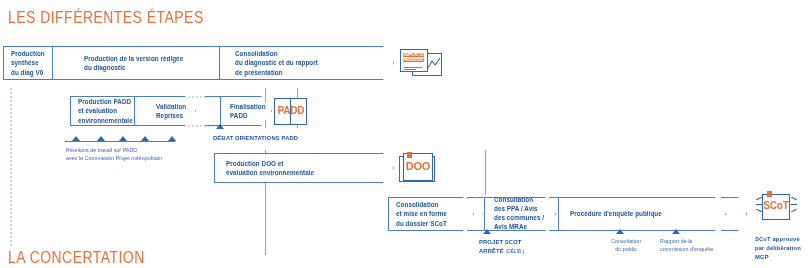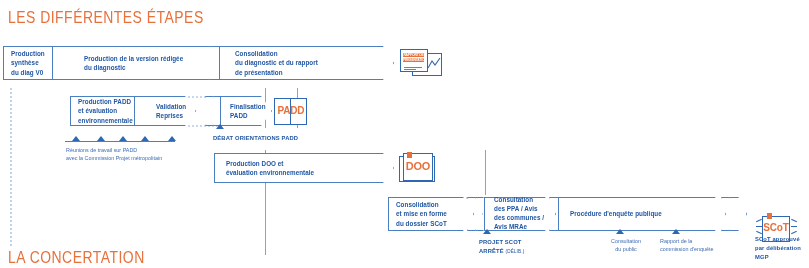--- a/index.html
+++ b/index.html
@@ -255,21 +255,21 @@
   <span>Consultation</span><br>
   <span>du public</span>
 </div>
 
 <div class="tri" style="left:672px;top:229px;"></div>
 <div class="caption" style="left:660px;top:237px;text-align:left;">
   <span>Rapport de la</span><br>
   <span>commission d'enquête</span>
 </div>
 
-<div class="doc" style="left:756px;top:212px;width:44px;height:34px;">
+<div class="doc" style="left:756px;top:190px;width:44px;height:34px;">
   <div class="body" style="left:6px;top:4px;width:28px;height:26px;"></div>
   <div class="tab" style="left:11px;top:1px;width:5px;height:6px;"></div>
   <div class="label" style="left:7px;top:11px;width:26px;font-size:10px;">SCoT</div>
   <div class="ray" style="left:0px;top:8px;width:6px;transform:rotate(-25deg);"></div>
   <div class="ray" style="left:0px;top:14px;width:6px;"></div>
   <div class="ray" style="left:0px;top:20px;width:6px;transform:rotate(25deg);"></div>
   <div class="ray" style="left:35px;top:8px;width:6px;transform:rotate(25deg);"></div>
   <div class="ray" style="left:35px;top:14px;width:6px;"></div>
   <div class="ray" style="left:35px;top:20px;width:6px;transform:rotate(-25deg);"></div>
 </div>

